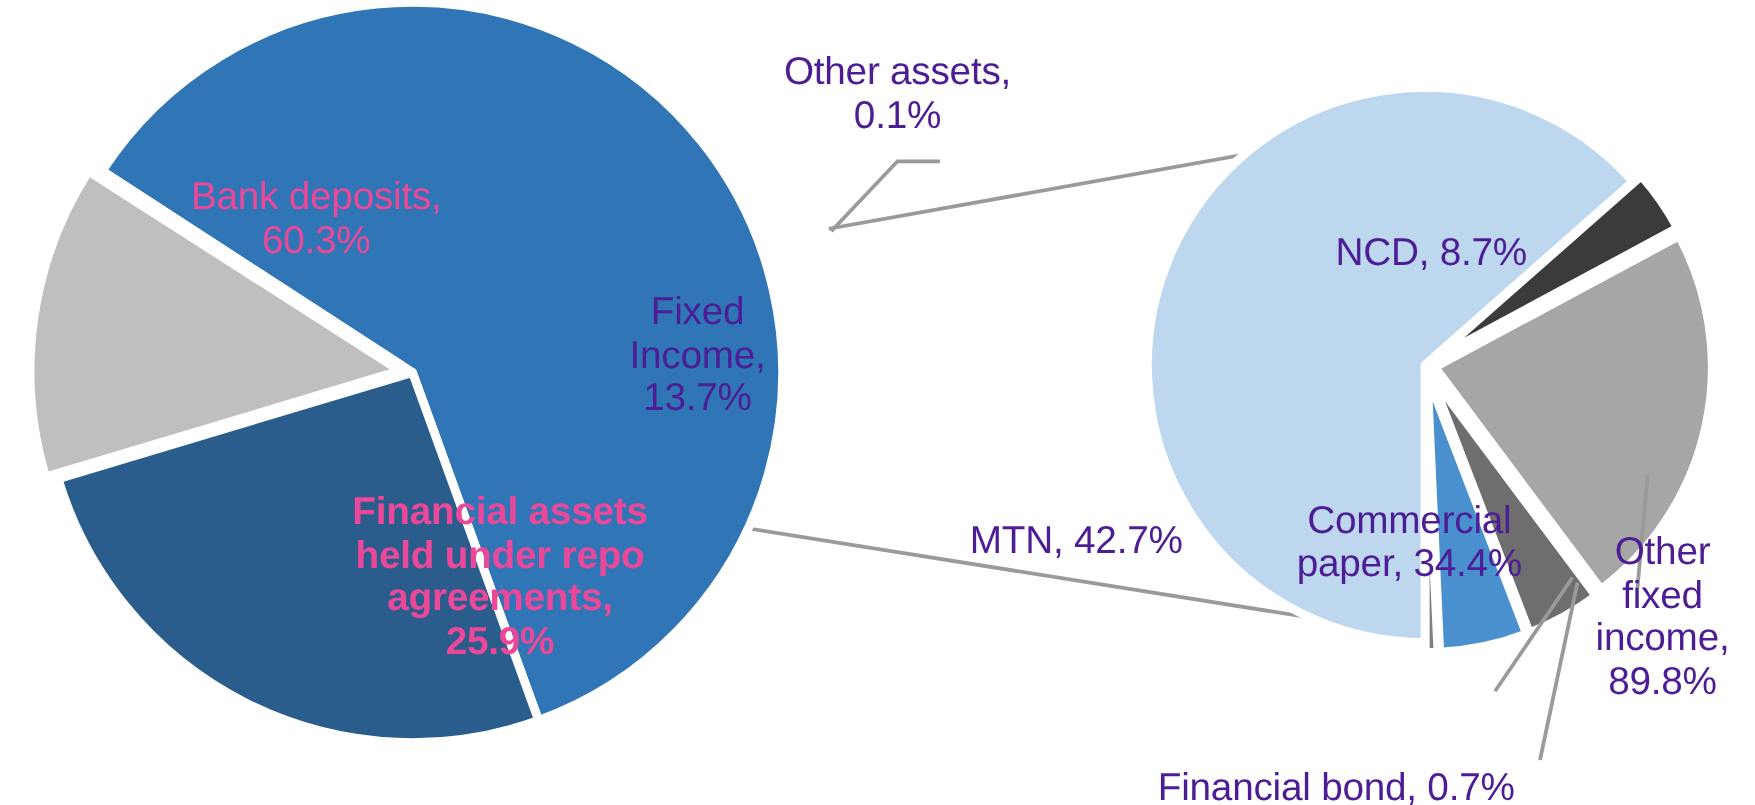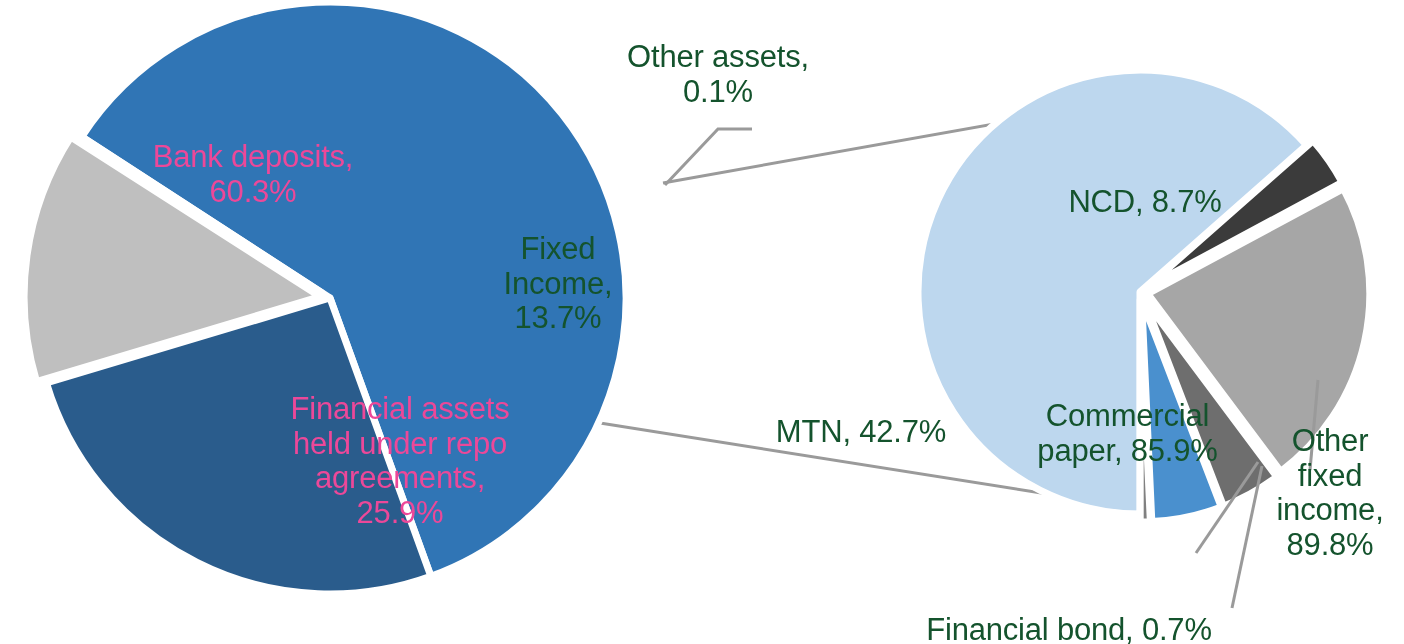--- a/index.html
+++ b/index.html
@@ -40,21 +40,21 @@
   .data-label {
     position: absolute;
     font-family: "Liberation Sans", sans-serif;
     font-size: 31px;
     line-height: 1.12;
     font-weight: 400;
     white-space: pre-line;
     text-align: center;
     letter-spacing: -0.2px;
   }
-  .label-dark { color: #14532d; }
+  .label-dark { color: #4c1d95; }
   .label-light { color: #ec4899; }
 </style>
 </head>
 <body>
 
 <div id="canvas">
 
   <svg class="chart-svg" viewBox="0 0 1404 644">
 
     <g>
@@ -83,38 +83,38 @@
       <path class="leader-line" d="M 1258 462 L 1196 553"></path>
       <path class="leader-line" d="M 1262 466 L 1232 608"></path>
       <path class="leader-line" d="M 1318 380 L 1310 470"></path>
     </g>
 
   </svg>
 
   <div class="data-label label-light" style="left:118px; top:140px; width:270px;">Bank deposits,
 60.3%</div>
 
-  <div class="data-label label-light" style="left:255px; top:392px; width:290px;">Financial assets
+  <div class="data-label label-light" style="left:255px; top:392px; width:290px;font-weight:bold;">Financial assets
 held under repo
 agreements,
 25.9%</div>
 
   <div class="data-label label-dark" style="left:478px; top:232px; width:160px;">Fixed
 Income,
 13.7%</div>
 
   <div class="data-label label-dark" style="left:598px; top:40px; width:240px;">Other assets,
 0.1%</div>
 
   <div class="data-label label-dark" style="left:1040px; top:185px; width:210px;">NCD, 8.7%</div>
 
   <div class="data-label label-dark" style="left:766px; top:415px; width:190px;">MTN, 42.7%</div>
 
   <div class="data-label label-dark" style="left:1030px; top:399px; width:195px;">Commercial
-paper, 85.9%</div>
+paper, 34.4%</div>
 
 
   <div class="data-label label-dark" style="left:902px; top:585px; width:334px;margin-top:28px;">Financial bond, 0.7%</div>
 
   <div class="data-label label-dark" style="left:1255px; top:424px; width:150px;">Other
 fixed
 income,
 89.8%</div>
 
 </div>

